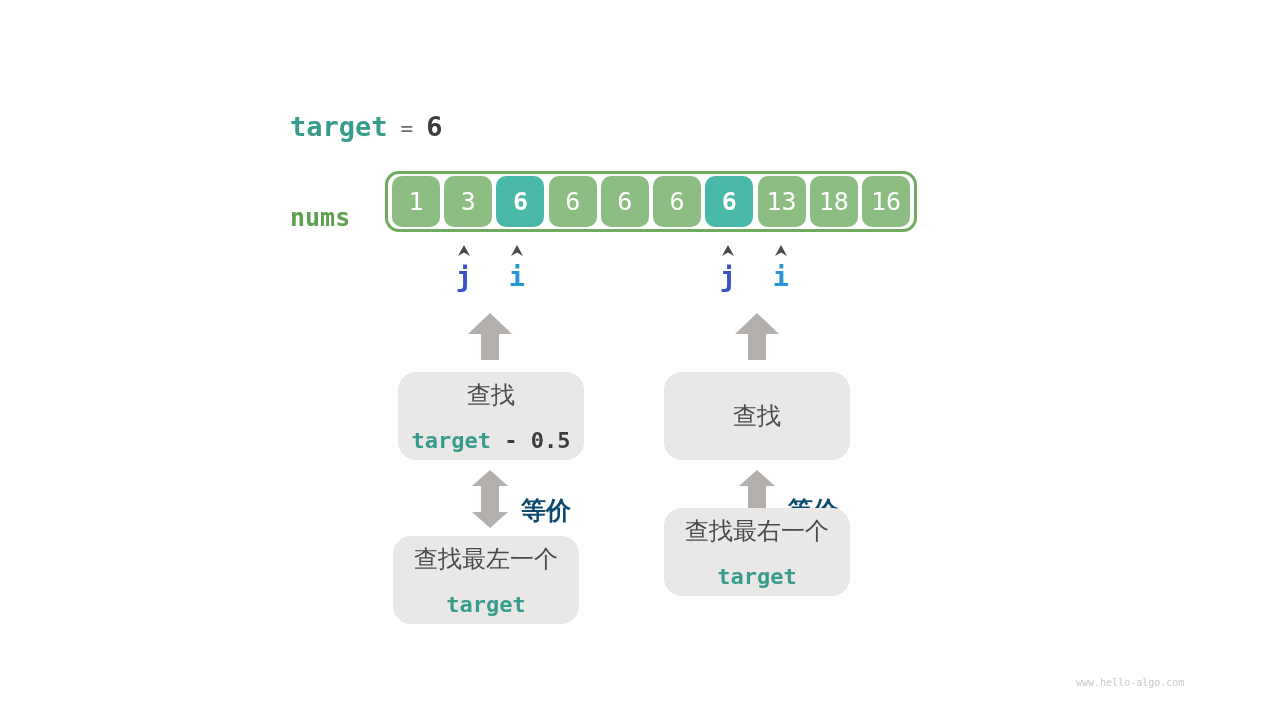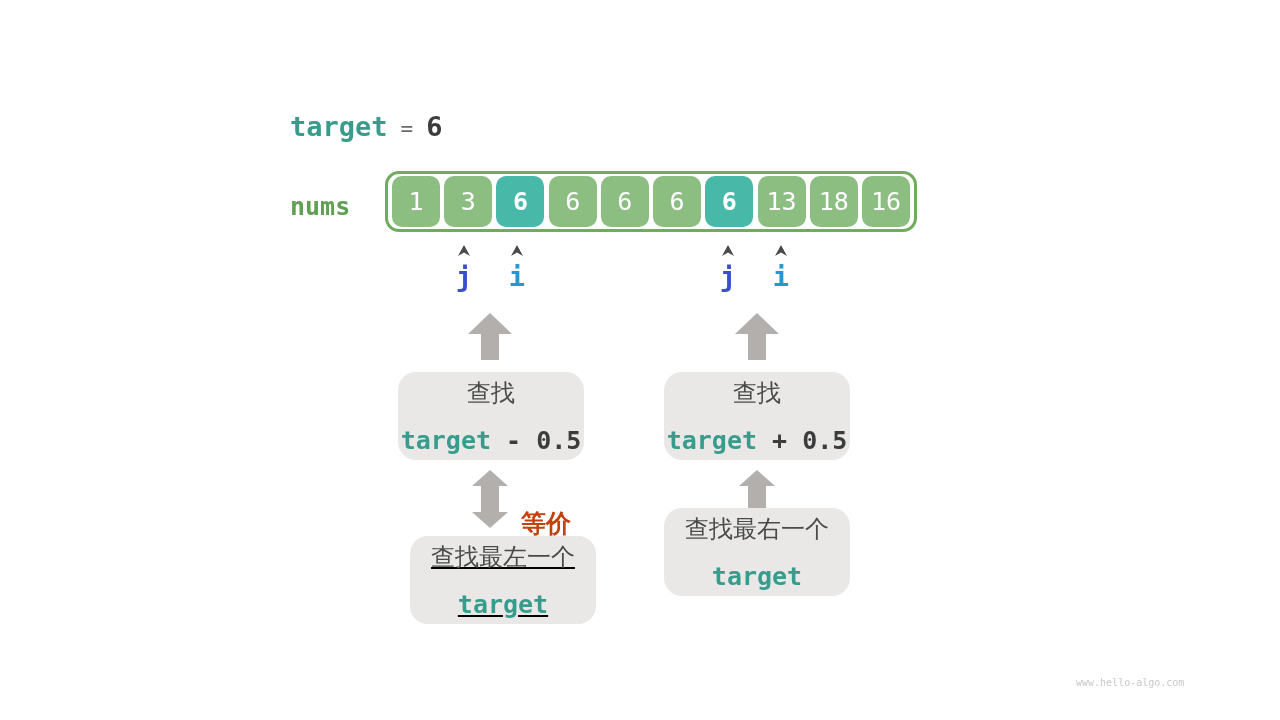--- a/index.html
+++ b/index.html
@@ -19,21 +19,21 @@
   
   .target-line {
     position: absolute; left: 290px; top: 111px;
     display: flex; align-items: baseline; gap: 13px;
     font-size: 27px;
   }
   .target-line .eq { color: #6A6A6A; font-size: 21px; font-family: "DejaVu Sans Mono", monospace; }
 
   
   .nums-label {
-    position: absolute; left: 290px; top: 192px;
+    position: absolute; left: 290px; top: 203px;
     font-size: 25px; color: #5FA052;
   }
 
   
   .array {
     position: absolute; left: 385px; top: 171px;
     width: 532px; height: 61px;
     background: #ffffff;
     border: 3px solid #6FAC5D;
     border-radius: 14px;
@@ -71,34 +71,34 @@
   .fbox {
     position: absolute;
     width: 186px; height: 88px;
     background: #E9E8E7;
     border-radius: 18px;
     display: flex; flex-direction: column;
     align-items: center; justify-content: center;
     gap: 17px;
   }
   .fbox .line1 { font-size: 24px; color: #4A4A4A; }
-  .fbox .line2 { font-size: 25px; white-space: pre; }
+  .fbox .line2 { font-size: 22px; white-space: pre; }
   .fbox .line2 span { white-space: pre; }
   .box-tl { left: 398px; top: 372px; }
   .box-tr { left: 664px; top: 372px; }
-  .box-bl { left: 410px; top: 536px; text-decoration: underline; }
+  .box-bl { left: 393px; top: 536px; }
   .box-br { left: 664px; top: 508px; }
 
   
   .dbl-arrow { position: absolute; top: 470px; width: 36px; height: 58px; }
   .dbl-left  { left: 472px; }
   .dbl-right { left: 739px; }
   .equiv {
-    position: absolute; top: 507px;
-    font-size: 25px; font-weight: bold; color: #c2410c;
+    position: absolute; top: 494px;
+    font-size: 25px; font-weight: bold; color: #0c4a6e;
   }
   .eq-left  { left: 521px; }
   .eq-right { left: 788px; }
 
   
   .watermark {
     position: absolute; left: 1076px; top: 677px;
     font-family: "DejaVu Sans Mono", "Liberation Mono", monospace;
     font-size: 10px; color: #C9C9C9; font-weight: normal;
   }
@@ -153,21 +153,20 @@
   <svg class="up-arrow up-right" viewBox="0 0 44 47">
       <polygon points="22,0 44,21 31,21 31,47 13,47 13,21 0,21" fill="#B3AFAC"></polygon>
     </svg>
 
   <div class="fbox box-tl">
     <div class="line1">查找</div>
     <div class="line2"><span class="code teal">target</span><span class="code dark"> - 0.5</span></div>
   </div>
   <div class="fbox box-tr">
     <div class="line1">查找</div>
-    <div class="line2"><span class="code teal">target</span><span class="code dark"> + 0.5</span></div>
   </div>
 
   <svg class="dbl-arrow dbl-left" viewBox="0 0 36 58">
       <polygon points="18,0 36,16 27,16 27,42 36,42 18,58 0,42 9,42 9,16 0,16" fill="#B3AFAC"></polygon>
     </svg>
   <svg class="dbl-arrow dbl-right" viewBox="0 0 36 58">
       <polygon points="18,0 36,16 27,16 27,42 36,42 18,58 0,42 9,42 9,16 0,16" fill="#B3AFAC"></polygon>
     </svg>
   <div class="equiv eq-left">等价</div>
   <div class="equiv eq-right">等价</div>

